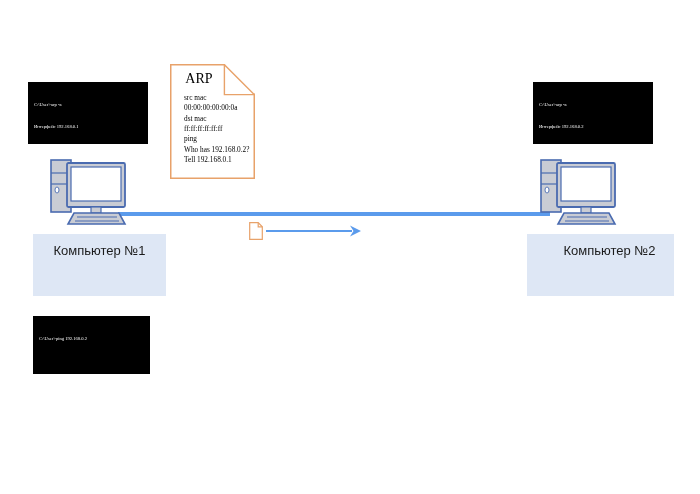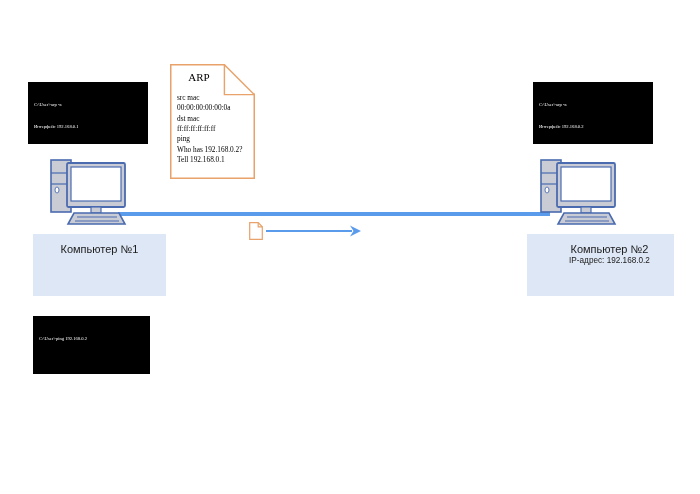--- a/index.html
+++ b/index.html
@@ -71,26 +71,26 @@
     width: 100%;
     height: 100%;
   }
   .doc-packet .doc-title {
     position: absolute;
     left: 0;
     top: 7px;
     width: 68%;
     text-align: center;
     font-family: "Liberation Serif", serif;
-    font-size: 11px;
+    font-size: 14px;
     color: #000000;
   }
   .doc-packet .doc-lines {
     position: absolute;
-    left: 7px;
+    left: 14px;
     top: 29px;
     right: 4px;
     font-family: "Liberation Serif", serif;
     font-size: 7.3px;
     line-height: 1.42;
     color: #000000;
   }
   .doc-packet .doc-lines span { display: block; white-space: nowrap; }
 
   
@@ -137,21 +137,22 @@
     box-sizing: border-box;
     text-align: center;
     font-size: 8.2px;
     color: #1b1b1b;
     padding-top: 9px;
   }
   #info-left  { left: 33px;  top: 234px; width: 133px; height: 62px; }
   #info-right { left: 527px; top: 234px; width: 147px; height: 62px; padding-left: 18px; }
   .info-box .info-title {
     display: block;
-    font-size: 11px;
+    font-size: 13px;
+    margin-bottom: 17px;
   }
   .info-box .info-line {
     display: block;
     line-height: 1.45;
   }
 </style>
 </head>
 <body>
 
 <div class="canvas">
@@ -235,16 +236,15 @@
     <line x1="29" y1="61" x2="69" y2="61" stroke="#4a6bb0" stroke-width="1.1"></line>
     <line x1="27" y1="65" x2="71" y2="65" stroke="#4a6bb0" stroke-width="1.1"></line>
   </svg>
 
   <div class="info-box" id="info-left">
     <span class="info-title">Компьютер №1</span>
   </div>
 
   <div class="info-box" id="info-right">
     <span class="info-title">Компьютер №2</span>
-    <span class="info-line">IP-адрес: 192.168.0.2</span>
   </div>
 
 </div>
 
 </body></html>

